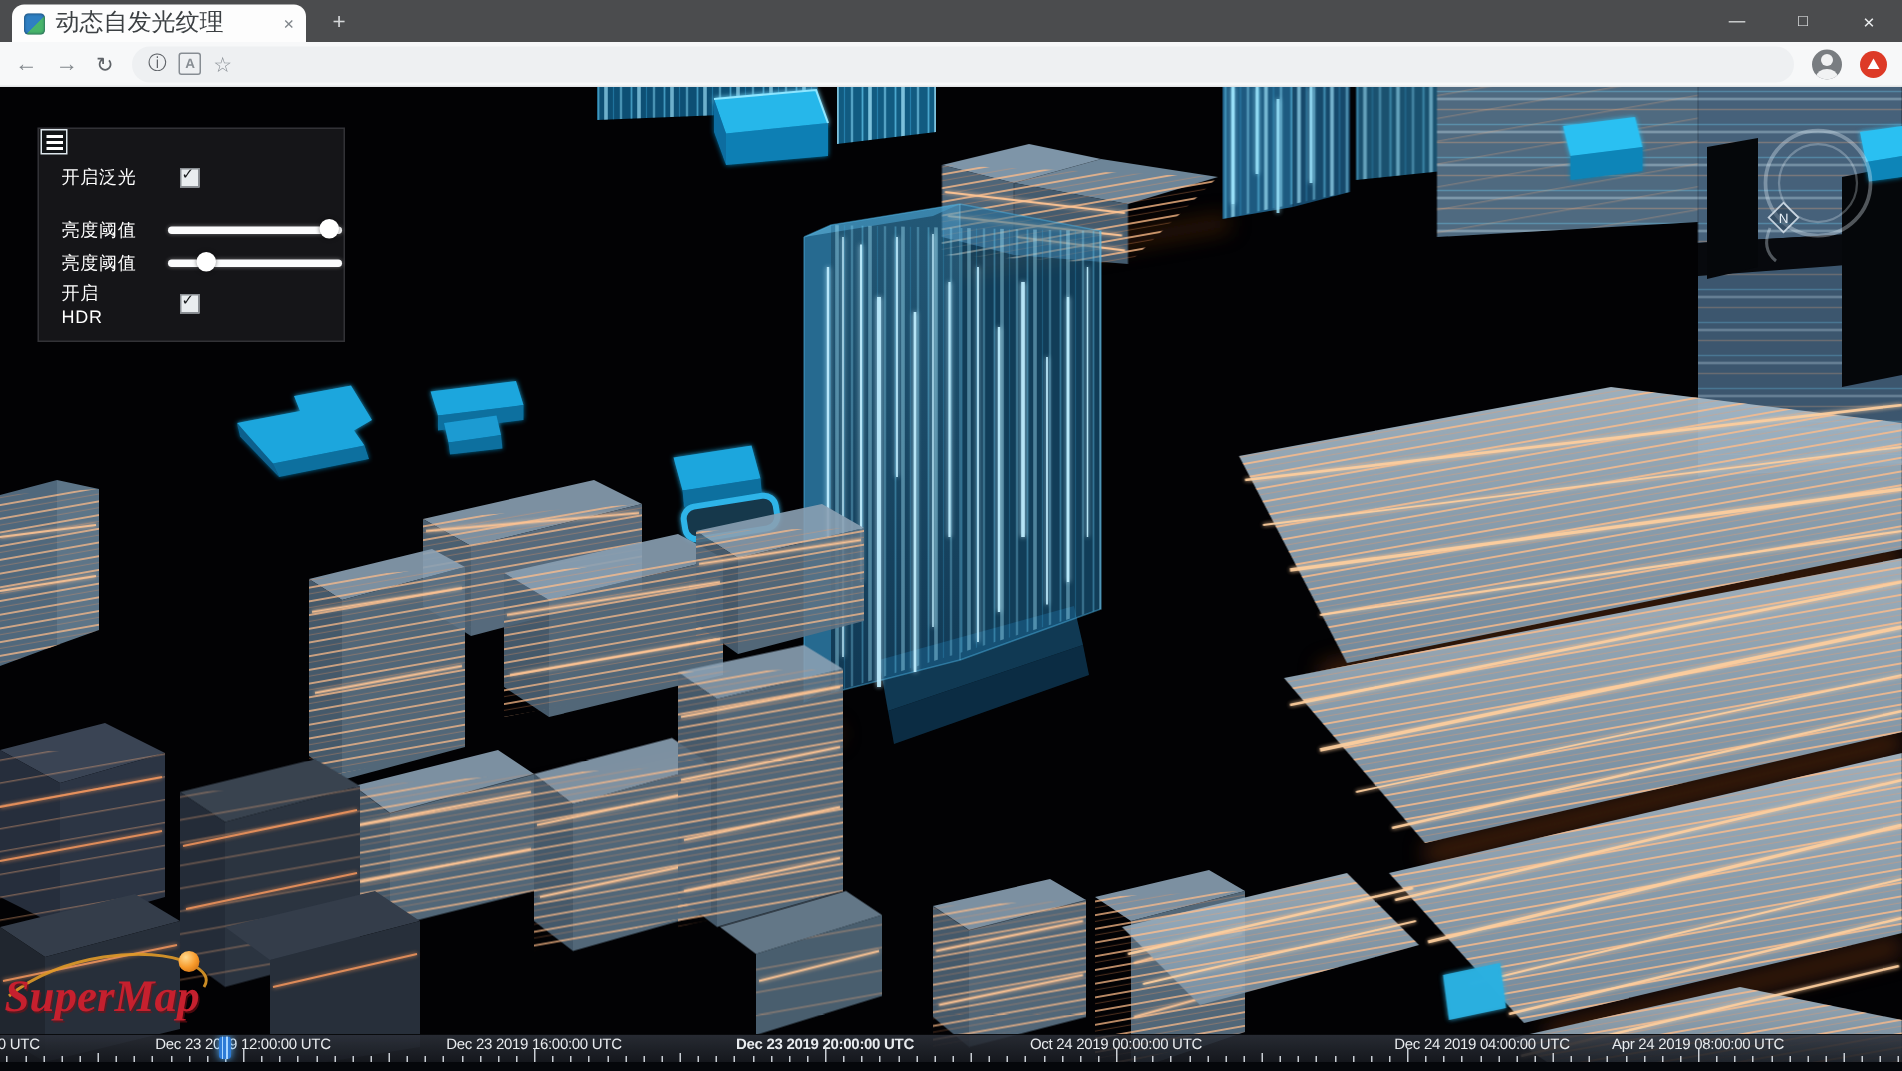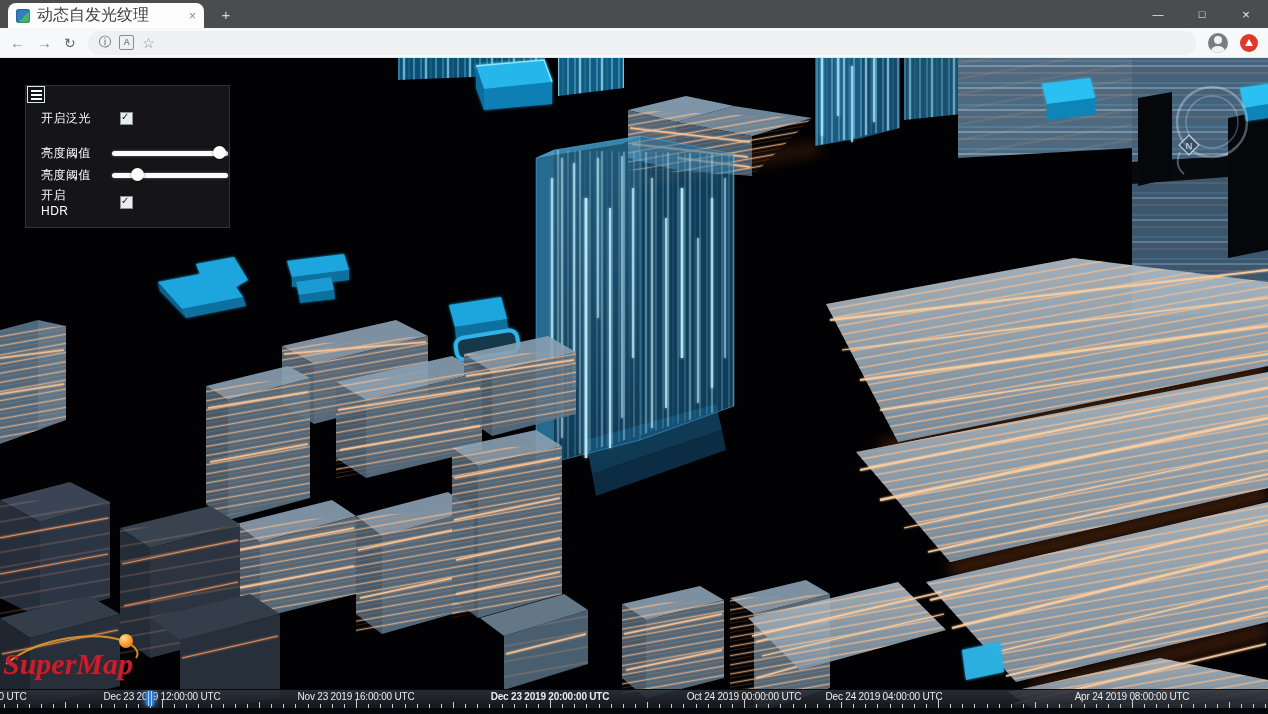--- a/index.html
+++ b/index.html
@@ -450,24 +450,24 @@
       <div class="prow" style="top:106px;">
         <span class="plabel">开启HDR</span>
         <span class="checkbox checked"></span>
       </div>
     </div>
 
     <div class="timeline">
       <div>
           <span class="tl-label" style="left: -32px;">Dec 23 2019 08:00:00 UTC</span>
           <span class="tl-label" style="left: 162px;">Dec 23 2019 12:00:00 UTC</span>
-          <span class="tl-label" style="left: 356px;">Nov 23 2019 16:00:00 UTC</span>
+          <span class="tl-label" style="left: 356px;">Dec 23 2019 16:00:00 UTC</span>
           <span class="tl-label" style="left: 550px; font-weight: bold;">Dec 23 2019 20:00:00 UTC</span>
           <span class="tl-label" style="left: 744px;">Oct 24 2019 00:00:00 UTC</span>
-          <span class="tl-label" style="left: 884px;">Dec 24 2019 04:00:00 UTC</span>
+          <span class="tl-label" style="left: 988px;">Dec 24 2019 04:00:00 UTC</span>
           <span class="tl-label" style="left: 1132px;">Apr 24 2019 08:00:00 UTC</span>
           <span class="tl-label" style="left: 1326px;">Dec 24 2019 12:00:00 UTC</span>
         </div>
       <div>
           <i class="tick" style="left: 4.375px;"></i>
           <i class="tick" style="left: 16.5px;"></i>
           <i class="tick" style="left: 28.625px;"></i>
           <i class="tick" style="left: 40.75px;"></i>
           <i class="tick" style="left: 52.875px;"></i>
           <i class="tick mid" style="left: 65px;"></i>

